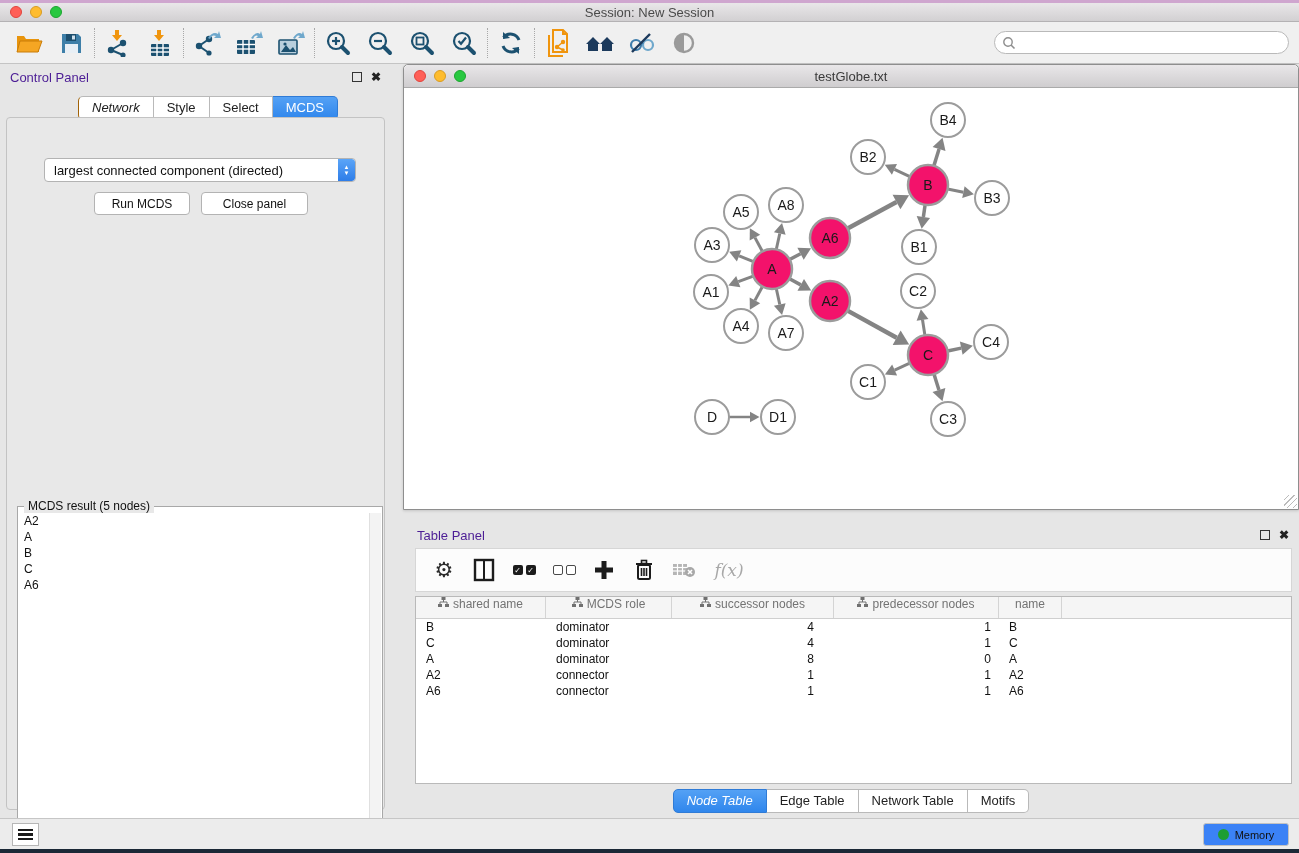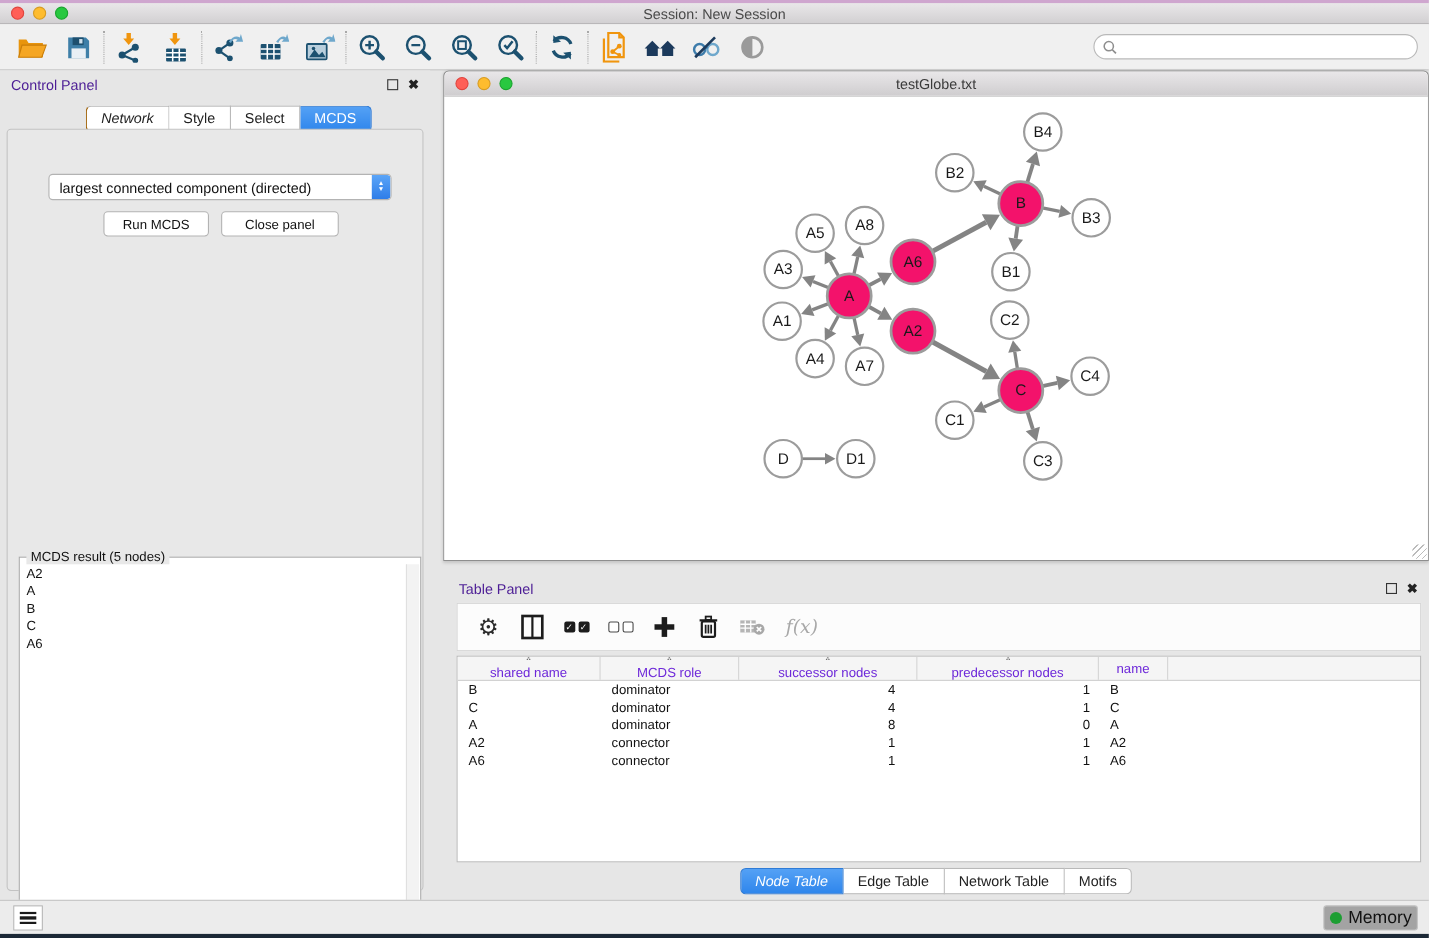--- a/index.html
+++ b/index.html
@@ -84,33 +84,33 @@
                 border:1px solid #d6d6d6; display:flex; align-items:center; padding-left:10px; gap:4px; }
   .tp-btn { width:36px; height:36px; display:flex; align-items:center; justify-content:center; }
   .gear-glyph { font-size:21px; color:#2b2b2b; }
   .fx-glyph { font-family:"DejaVu Serif", serif; font-style:italic; font-size:17px; color:#a8a8a8; }
   .chk { width:10px; height:10px; border-radius:2px; display:inline-flex; align-items:center; justify-content:center; }
   .chk.on { background:#1c1c1c; color:#fff; font-size:8px; }
   .chk.off { background:#fff; border:1.5px solid #4a4a4a; }
 
   .table-box { position:absolute; left:12px; top:74px; width:877px; height:188px; background:#fff; border:1px solid #b9b9b9; overflow:hidden; }
   .thead { display:flex; height:22px; background:#f5f5f5; border-bottom:1px solid #cfcfcf; }
-  .th { display:flex; align-items:center; justify-content:center; gap:4px; font-size:12px; color:#6d28d9;
-        border-right:1px solid #d4d4d4;flex-direction:column; }
+  .th { display:flex; justify-content:center; gap:4px; font-size:12px; color:#737373;
+        border-right:1px solid #d4d4d4; }
   .trow { display:flex; height:16px; }
   .td { font-size:12px; line-height:16px; color:#111; white-space:nowrap; overflow:hidden; }
 
   .tp-tabs { position:absolute; left:0; bottom:3px; width:100%; display:flex; justify-content:center; }
 
   
   .status-bar { position:absolute; left:0; top:818px; width:1299px; height:31px; background:#ececec; border-top:1px solid #c6c6c6; }
   .list-btn { position:absolute; left:12px; top:4px; width:27px; height:23px; background:#fff; border:1px solid #b6b6b6;
               display:flex; align-items:center; justify-content:center; }
-  .memory-btn { position:absolute; right:10px; top:4px; width:86px; height:23px; background:#a3a3a3; border:1px solid #c2c2c2;
-                border-radius:3px; display:flex; align-items:center; justify-content:center; gap:6px; font-size:16px; color:#111; }
+  .memory-btn { position:absolute; right:10px; top:4px; width:86px; height:23px; background:#3b82f6; border:1px solid #c2c2c2;
+                border-radius:3px; display:flex; align-items:center; justify-content:center; gap:6px; font-size:11px; color:#111; }
   .mem-dot { width:11px; height:11px; border-radius:50%; background:#1d9e33; }
   .bottom-strip { position:absolute; left:0; top:849px; width:1299px; height:4px; background:#1b2836; }
 
   .hamburger { width:15px; height:12px; position:relative; }
   .hamburger div { position:absolute; left:0; width:15px; height:2.5px; background:#1a1a1a; }
   .hamburger div:nth-child(1){top:0;} .hamburger div:nth-child(2){top:4.5px;} .hamburger div:nth-child(3){top:9px;}
 </style>
 </head>
 <body>
 

